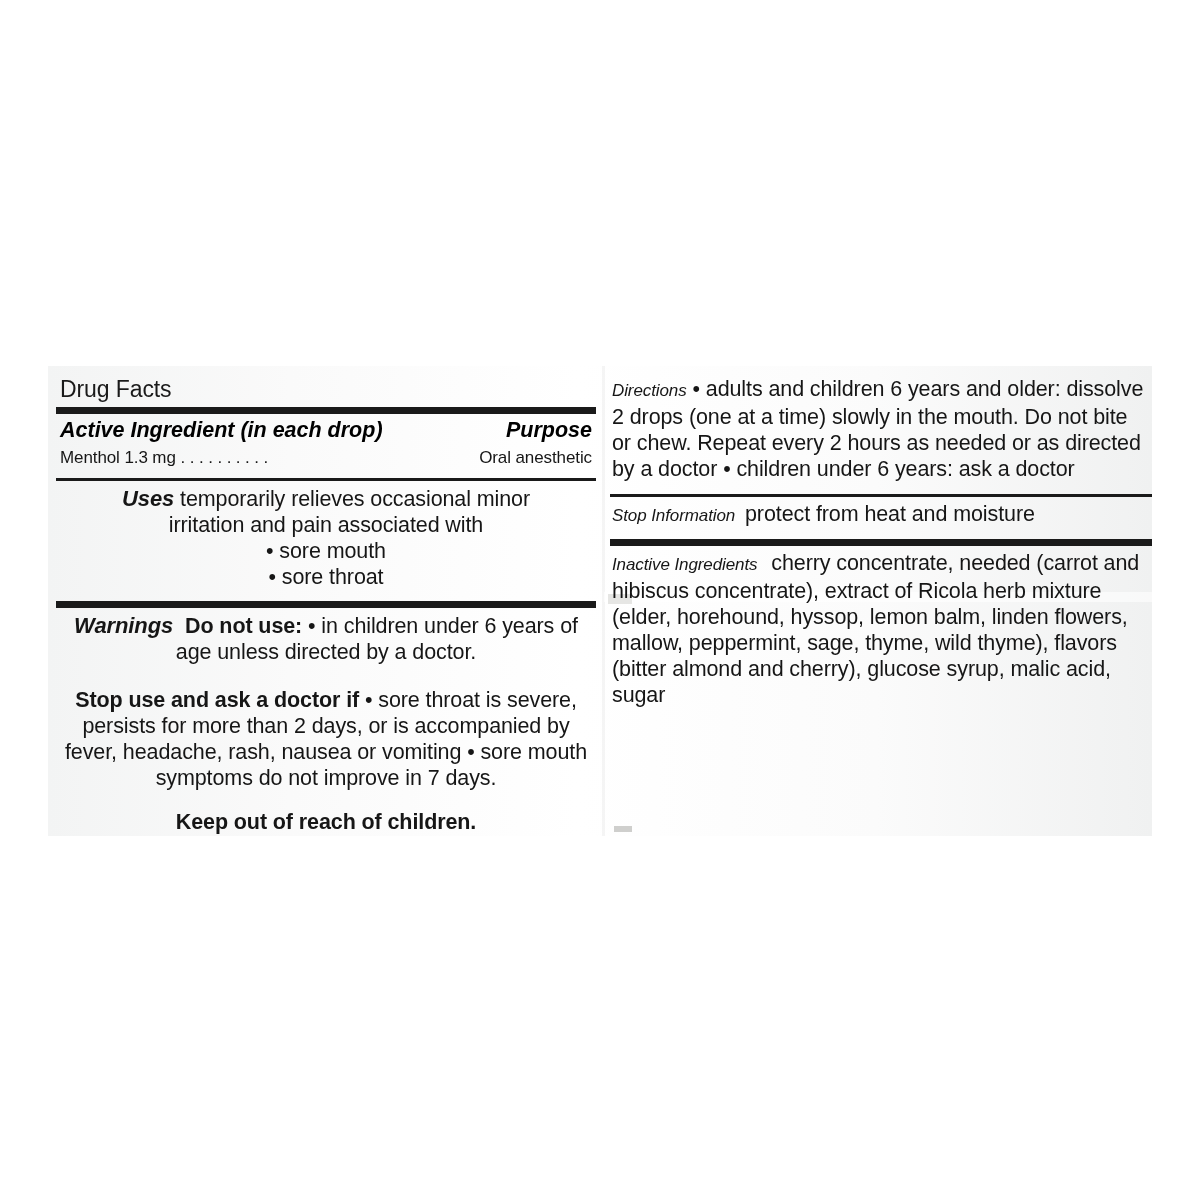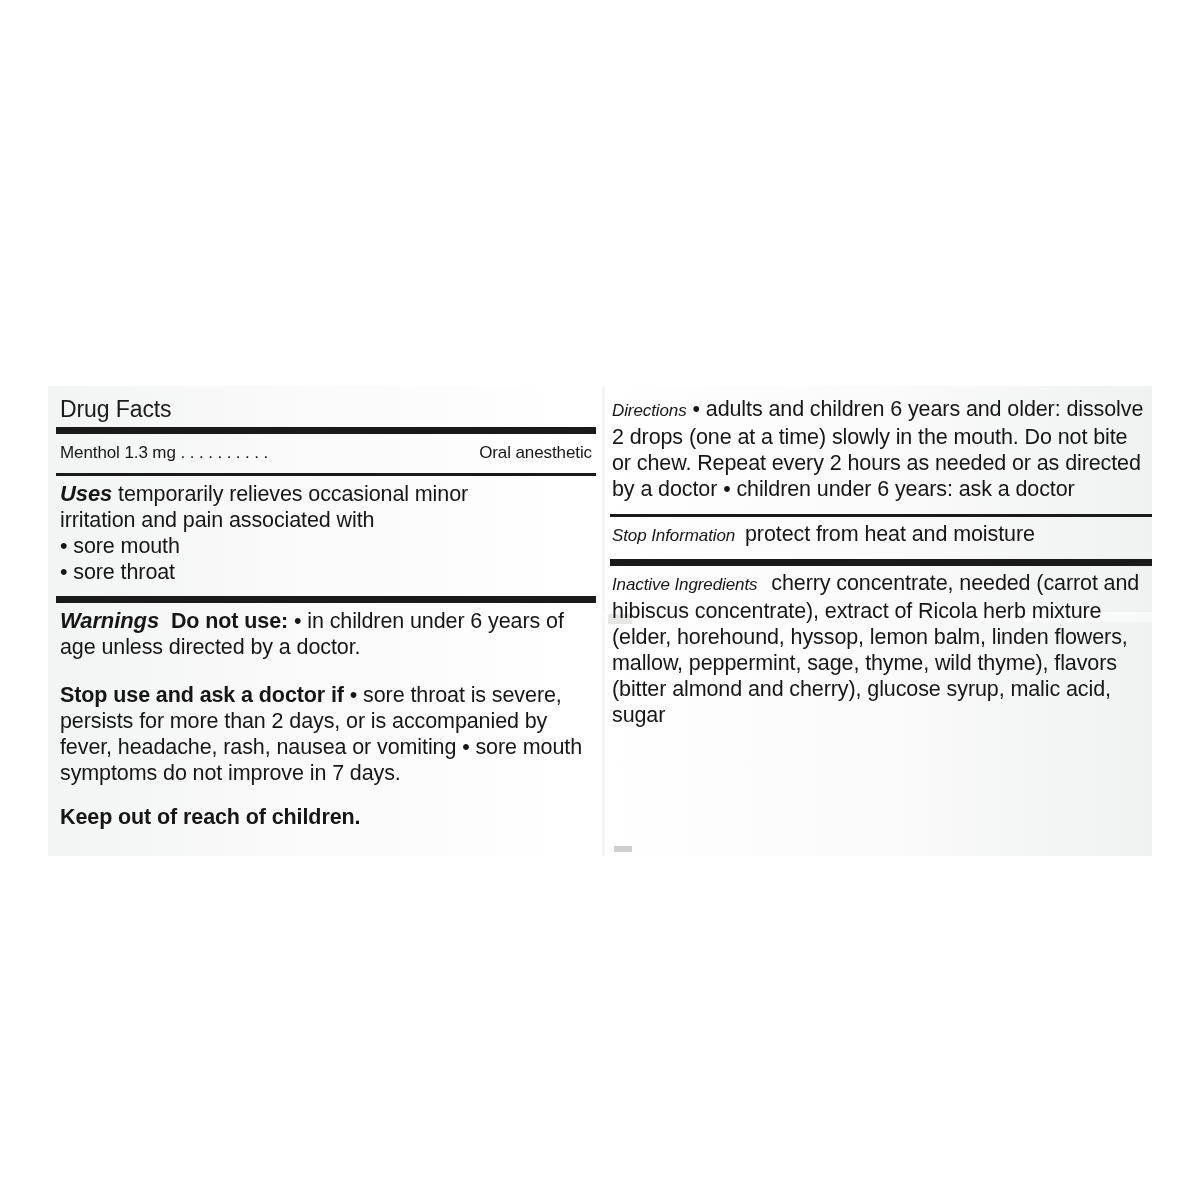--- a/index.html
+++ b/index.html
@@ -9,21 +9,21 @@
   body {
     width: 1200px;
     height: 1200px;
     background: #ffffff;
     font-family: "Liberation Sans", sans-serif;
     overflow: hidden;
   }
   #label {
     position: absolute;
     left: 48px;
-    top: 386px;
+    top: 366px;
     width: 1104px;
     height: 470px;
     background: #a3a3a3;
     box-shadow: 0 0 0 0 transparent;
   }
   
   #label::before {
     content: "";
     position: absolute;
     left: 0; top: 0; right: 0; bottom: 0;
@@ -74,20 +74,21 @@
   .ai-left { font-style: italic; font-weight: bold; font-size: 21.5px; }
   .ai-right { font-style: italic; font-weight: bold; font-size: 21.5px; }
   .ai-line {
     padding: 2px 4px 2px 4px;
     font-size: 17px;
     display: flex;
     justify-content: space-between;
   }
   .para {
     padding: 1px 4px 3px 4px;
+    text-align: center;
   }
   .lead {
     font-style: italic;
     font-weight: bold;
     font-size: 22px;
   }
   .bullet { white-space: nowrap; }
   .right-para { padding: 0 2px 2px 2px; }
   .hdr-right {
     font-style: italic;
@@ -138,20 +139,24 @@
   <div class="top-white-band"></div>
   <div class="artifact-a"></div>
   <div class="artifact-b"></div>
 
   <div class="col col-left">
 
     <div class="hdr-drugfacts t">Drug Facts</div>
     <div class="rule thick"></div>
 
     <div class="blk">
+      <div class="row-ai">
+        <span class="ai-left">Active Ingredient (in each drop)</span>
+        <span class="ai-right">Purpose</span>
+      </div>
       <div class="ai-line t">
         <span>Menthol 1.3 mg . . . . . . . . . .</span>
         <span>Oral anesthetic</span>
       </div>
     </div>
 
     <div class="rule thin"></div>
 
     <div class="blk para">
       <div class="t">

